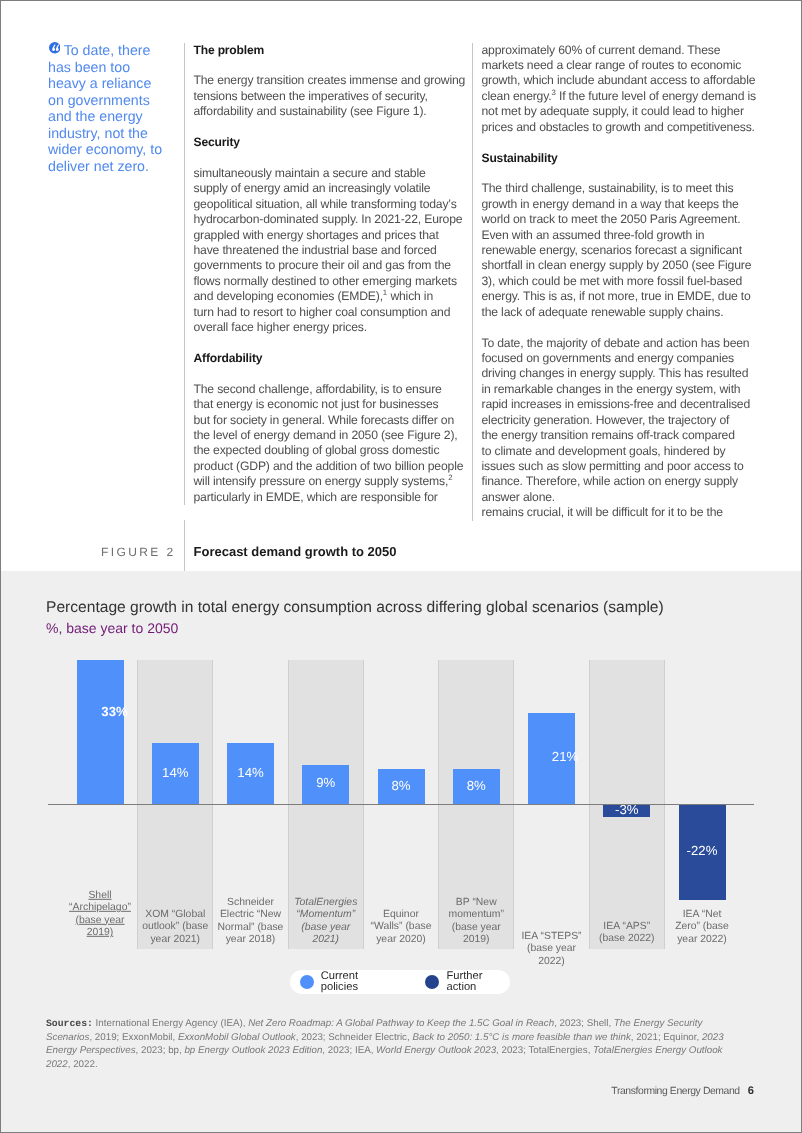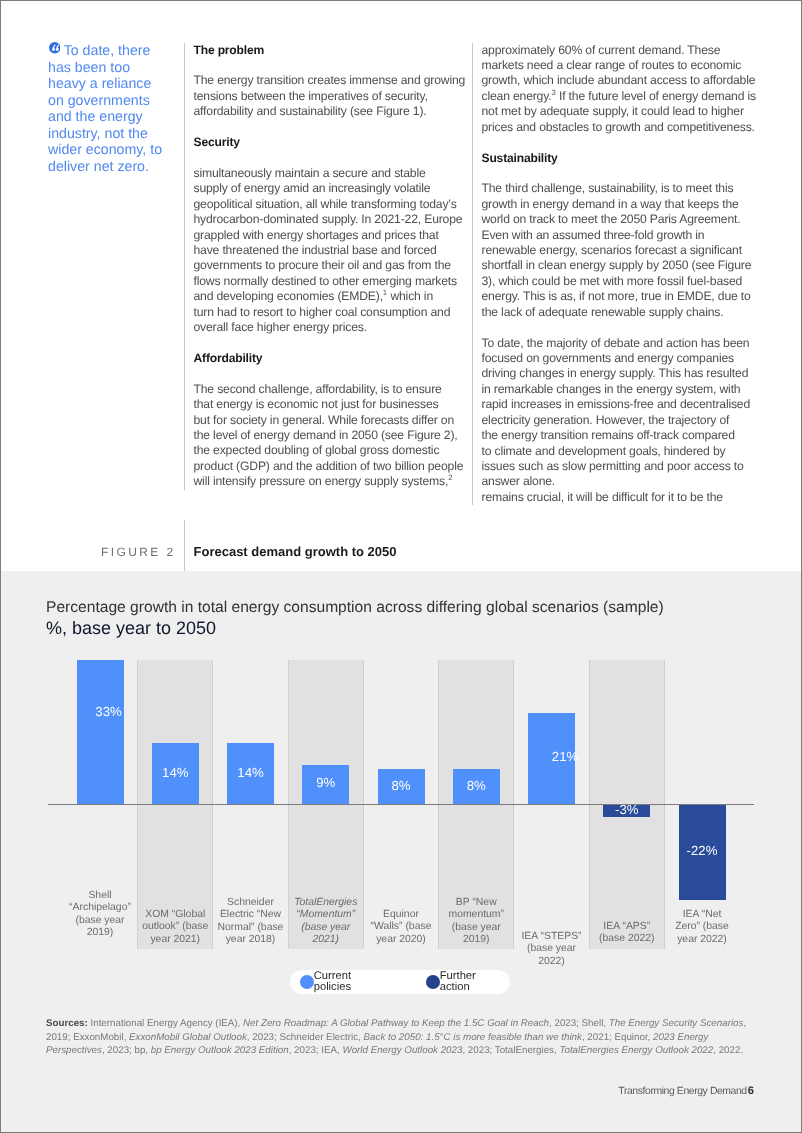--- a/index.html
+++ b/index.html
@@ -37,48 +37,48 @@
   .figwrap{position:absolute;left:101px;top:543px;display:flex;align-items:flex-start;}
   .figlabel{font-size:12px;letter-spacing:2.4px;color:#6e6e6e;width:83px;
             line-height:18px;}
   .figdiv{width:1px;background:transparent;margin:0 8.5px 0 0;height:25px;position:relative;top:-1px;}
   .figtitle{font-size:13px;font-weight:700;color:#1a1a1a;line-height:18px;letter-spacing:0;white-space:nowrap;}
 
   
   .panel{position:absolute;left:0;top:571px;width:802px;height:562px;background:#efefef;}
 
   .ch-title{position:absolute;left:46px;top:598px;font-size:15.6px;color:#333;line-height:20px;white-space:nowrap;}
-  .ch-sub{position:absolute;left:46px;top:617.5px;font-size:18px;color:#0f172a;line-height:20px;white-space:nowrap;}
+  .ch-sub{position:absolute;left:46px;top:617.5px;font-size:14px;color:#701a75;line-height:20px;white-space:nowrap;}
 
   
   .chart{position:absolute;left:0;top:0;width:802px;height:1133px;}
   .band{position:absolute;}
   .zeroline{position:absolute;height:1.2px;background:#7c7c7c;}
   .bar{position:absolute;}
   .barlabel{position:absolute;color:#fff;font-size:13.2px;text-align:center;font-weight:400;
             line-height:1;display:flex;align-items:center;justify-content:center;
             padding-bottom:3px;box-sizing:border-box;}
   .catlabel{position:absolute;color:#6b6b6b;font-size:10.4px;line-height:12.3px;text-align:center;white-space:nowrap;}
 
   
   .legend{position:absolute;left:290px;top:970px;
           background:#fff;border-radius:12px;height:24px;display:flex;align-items:center;
           padding:0 9.5px;box-sizing:border-box;width:220px;}
-  .lg-item{display:flex;align-items:center;gap:0;font-size:11.2px;color:#2b2b2b;line-height:1;}
+  .lg-item{display:flex;align-items:center;gap:7px;font-size:11.2px;color:#2b2b2b;line-height:1;}
   .lg-item + .lg-item{margin-left:11.3px;padding-left:32px;}
   .dot{width:14.2px;height:14.2px;border-radius:50%;display:inline-block;flex:none;}
 
   
   .sources{position:absolute;left:46px;top:1017px;width:702px;
            font-size:9.78px;line-height:13.7px;color:#787878;}
-  .sources b{color:#4a4a4a;font-weight:700;}
+  .sources b{color:#4a4a4a;font-weight:700;font-family:Liberation Mono, monospace;}
   .sources i{font-style:italic;}
 
   
-  .footer{position:absolute;right:48px;top:1085px;display:flex;align-items:baseline;gap:1px;
+  .footer{position:absolute;right:48px;top:1085px;display:flex;align-items:baseline;gap:8px;
           font-size:10.4px;letter-spacing:-0.4px;color:#5a5a5a;line-height:12px;}
   .pg{font-weight:700;color:#333;font-size:11.2px;letter-spacing:0;}
 </style>
 </head>
 <body>
 
 <div class="page">
 
   <div class="page-border"></div>
 
@@ -124,20 +124,21 @@
       <div class="hd">Affordability</div>
       <div class="gap"></div>
       <div class="para">
         <div class="tl">The second challenge, affordability, is to ensure</div>
         <div class="tl">that energy is economic not just for businesses</div>
         <div class="tl">but for society in general. While forecasts differ on</div>
         <div class="tl">the level of energy demand in 2050 (see Figure 2),</div>
         <div class="tl">the expected doubling of global gross domestic</div>
         <div class="tl">product (GDP) and the addition of two billion people</div>
         <div class="tl">will intensify pressure on energy supply systems,<sup>2</sup></div>
+        <div class="tl">particularly in EMDE, which are responsible for</div>
       </div>
     </div>
   <div class="col col2" id="col2">
       <div class="para">
         <div class="tl">approximately 60% of current demand. These</div>
         <div class="tl">markets need a clear range of routes to economic</div>
         <div class="tl">growth, which include abundant access to affordable</div>
         <div class="tl">clean energy.<sup>3</sup> If the future level of energy demand is</div>
         <div class="tl">not met by adequate supply, it could lead to higher</div>
         <div class="tl">prices and obstacles to growth and competitiveness.</div>
@@ -160,20 +161,21 @@
       <div class="para">
         <div class="tl">To date, the majority of debate and action has been</div>
         <div class="tl">focused on governments and energy companies</div>
         <div class="tl">driving changes in energy supply. This has resulted</div>
         <div class="tl">in remarkable changes in the energy system, with</div>
         <div class="tl">rapid increases in emissions-free and decentralised</div>
         <div class="tl">electricity generation. However, the trajectory of</div>
         <div class="tl">the energy transition remains off-track compared</div>
         <div class="tl">to climate and development goals, hindered by</div>
         <div class="tl">issues such as slow permitting and poor access to</div>
+        <div class="tl">finance. Therefore, while action on energy supply</div>
         <div class="tl">answer alone.</div>
         <div class="tl">remains crucial, it will be difficult for it to be the</div>
       </div>
     </div>
 
   <div class="figwrap">
     <div class="figlabel">FIGURE 2</div>
     <div class="figdiv"></div>
     <div class="figtitle">Forecast demand growth to 2050</div>
   </div>
@@ -181,39 +183,39 @@
   <div class="panel"></div>
   <div class="ch-title">Percentage growth in total energy consumption across differing global scenarios (sample)</div>
   <div class="ch-sub">%, base year to 2050</div>
 
   <div class="chart" id="chart">
       <div class="band" style="left: 137.15px; top: 660px; width: 76.2px; height: 288.6px; background: rgb(225, 225, 225); border-left: 1px solid rgb(207, 207, 207); border-right: 1px solid rgb(207, 207, 207); box-sizing: border-box;"></div>
       <div class="band" style="left: 287.65px; top: 660px; width: 76.2px; height: 288.6px; background: rgb(225, 225, 225); border-left: 1px solid rgb(207, 207, 207); border-right: 1px solid rgb(207, 207, 207); box-sizing: border-box;"></div>
       <div class="band" style="left: 438.15px; top: 660px; width: 76.2px; height: 288.6px; background: rgb(225, 225, 225); border-left: 1px solid rgb(207, 207, 207); border-right: 1px solid rgb(207, 207, 207); box-sizing: border-box;"></div>
       <div class="band" style="left: 588.65px; top: 660px; width: 76.2px; height: 288.6px; background: rgb(225, 225, 225); border-left: 1px solid rgb(207, 207, 207); border-right: 1px solid rgb(207, 207, 207); box-sizing: border-box;"></div>
       <div class="bar" style="left: 76.5px; width: 47px; height: 143.88px; top: 660.32px; background: rgb(80, 144, 251);"></div>
-      <div class="barlabel" style="left: 85px; width: 47px; top: 660.32px; height: 106px;">33%</div>
+      <div class="barlabel" style="left: 91px; width: 47px; top: 660.32px; height: 106px; font-weight: bold;">33%</div>
       <div class="bar" style="left: 151.75px; width: 47px; height: 61.04px; top: 743.16px; background: rgb(80, 144, 251);"></div>
       <div class="barlabel" style="left: 151.75px; width: 47px; top: 743.16px; height: 61.04px;">14%</div>
       <div class="bar" style="left: 227px; width: 47px; height: 61.04px; top: 743.16px; background: rgb(80, 144, 251);"></div>
       <div class="barlabel" style="left: 227px; width: 47px; top: 743.16px; height: 61.04px;">14%</div>
       <div class="bar" style="left: 302.25px; width: 47px; height: 39.24px; top: 764.96px; background: rgb(80, 144, 251);"></div>
       <div class="barlabel" style="left: 302.25px; width: 47px; top: 764.96px; height: 39.24px;">9%</div>
       <div class="bar" style="left: 377.5px; width: 47px; height: 34.88px; top: 769.32px; background: rgb(80, 144, 251);"></div>
       <div class="barlabel" style="left: 377.5px; width: 47px; top: 769.32px; height: 34.88px;">8%</div>
       <div class="bar" style="left: 452.75px; width: 47px; height: 34.88px; top: 769.32px; background: rgb(80, 144, 251);"></div>
       <div class="barlabel" style="left: 452.75px; width: 47px; top: 769.32px; height: 34.88px;">8%</div>
       <div class="bar" style="left: 528px; width: 47px; height: 91.56px; top: 712.64px; background: rgb(80, 144, 251);"></div>
       <div class="barlabel" style="left: 528px; width: 47px; top: 712.64px; height: 91.56px; padding-left: 27px;">21%</div>
       <div class="bar" style="left: 603.25px; width: 47px; height: 13.08px; top: 804.2px; background: rgb(42, 75, 153);"></div>
       <div class="barlabel" style="left: 603.25px; width: 47px; top: 804.2px; height: 13.08px;">-3%</div>
       <div class="bar" style="left: 678.5px; width: 47px; height: 95.92px; top: 804.2px; background: rgb(42, 75, 153);"></div>
       <div class="barlabel" style="left: 678.5px; width: 47px; top: 804.2px; height: 95.92px;">-22%</div>
       <div class="zeroline" style="left: 48px; width: 706px; top: 804.2px;"></div>
-      <div class="catlabel" style="left: 60px; width: 80px; top: 939.1px; transform: translateY(-100%);">
+      <div class="catlabel" style="left: 60px; width: 80px; top: 939.1px; transform: translateY(-100%); text-decoration: underline;">
         <div>Shell</div>
         <div>“Archipelago”</div>
         <div>(base year</div>
         <div>2019)</div>
       </div>
       <div class="catlabel" style="left: 135.25px; width: 80px; top: 946.1px; transform: translateY(-100%);">
         <div>XOM “Global</div>
         <div>outlook” (base</div>
         <div>year 2021)</div>
       </div>

